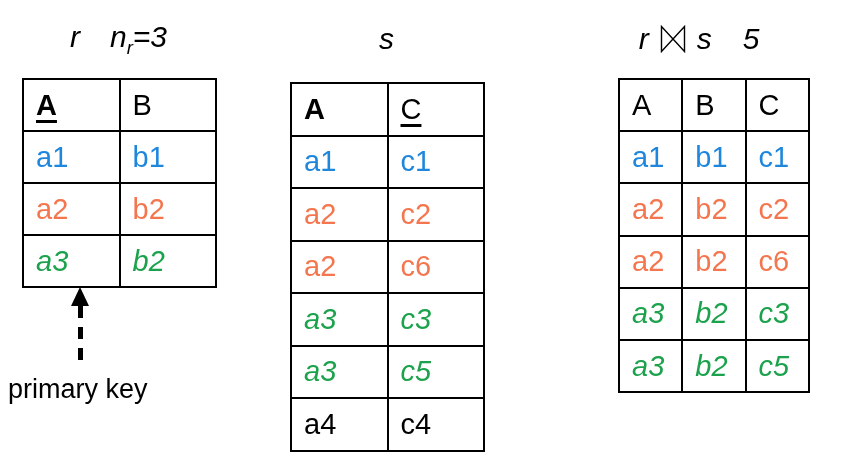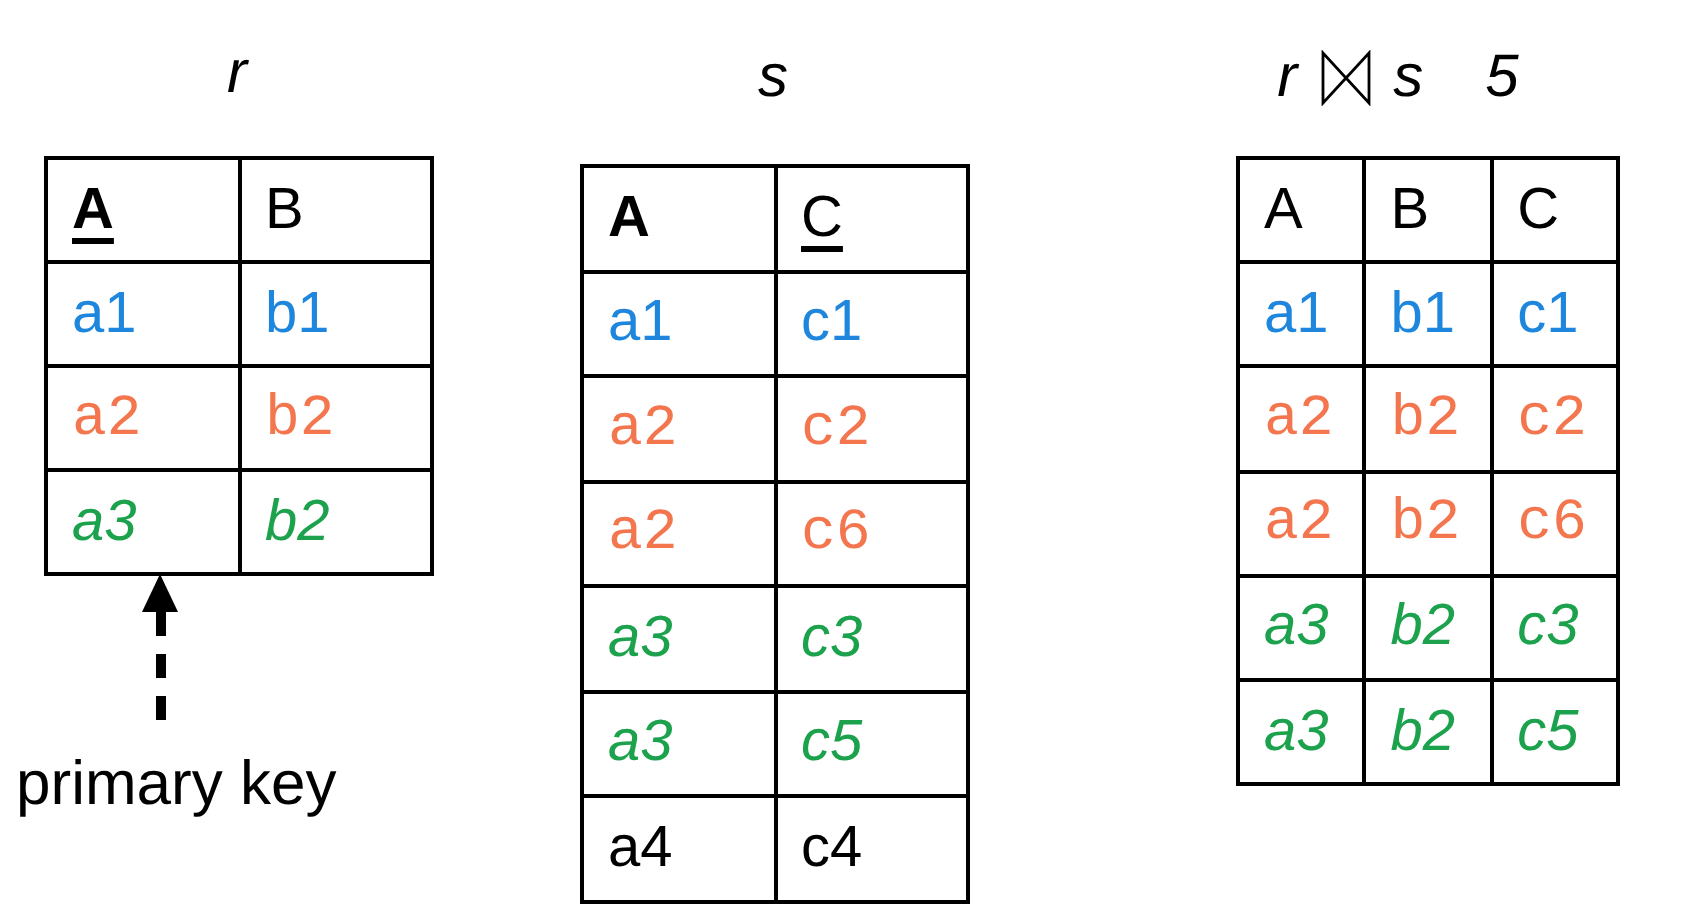--- a/index.html
+++ b/index.html
@@ -45,21 +45,21 @@
     overflow: hidden;
   }
   .rel-table th { color: #000; }
   .bold { font-weight: bold; }
   .underline {
     text-decoration: underline;
     text-decoration-thickness: 3px;
     text-underline-offset: 5px;
   }
   .row-blue   { color: var(--blue); }
-  .row-orange { color: var(--orange); font-family: Liberation Mono, monospace; }
+  .row-orange { color: var(--orange); }
   .row-green  { color: var(--green); font-style: italic; }
   .row-black  { color: var(--black); padding-left: 28px; }
 
   
   #title-r   { left: 22px;  top: 20px; width: 193px; gap: 30px; }
   #table-r   { left: 22px;  top: 78px; width: 193px; }
   #table-r tr { height: 52px; }
   #table-r col { width: 96.5px; }
 
   
@@ -92,32 +92,33 @@
   }
   .pk-arrow-shaft {
     position: absolute;
     left: 78px; top: 306px;
     width: 5px; height: 62px;
     background: repeating-linear-gradient(to bottom, #000 0 12px, transparent 12px 21px);
   }
   .pk-label {
     position: absolute;
     left: 8px; top: 374px;
-    font-size: 31px;
+    font-size: 27px;
     color: #000;
     white-space: nowrap;
   }
 </style>
 </head>
 <body>
 
 <div class="canvas">
 
   <div class="table-title" id="title-r">
     <span>r</span>
+    <span><span>n</span><sub>r</sub><span>=3</span></span>
   </div>
   <table class="rel-table" id="table-r">
     <colgroup>
         <col>
         <col>
       </colgroup>
     <thead>
         <tr>
           <th><span class="bold underline">A</span></th>
           <th><span>B</span></th>

